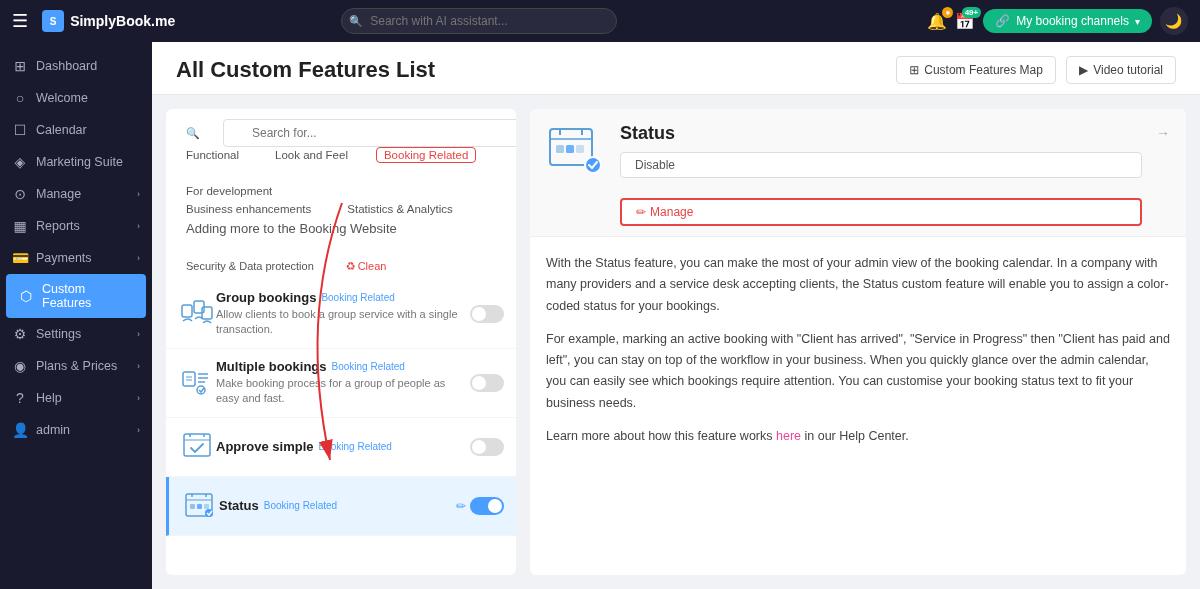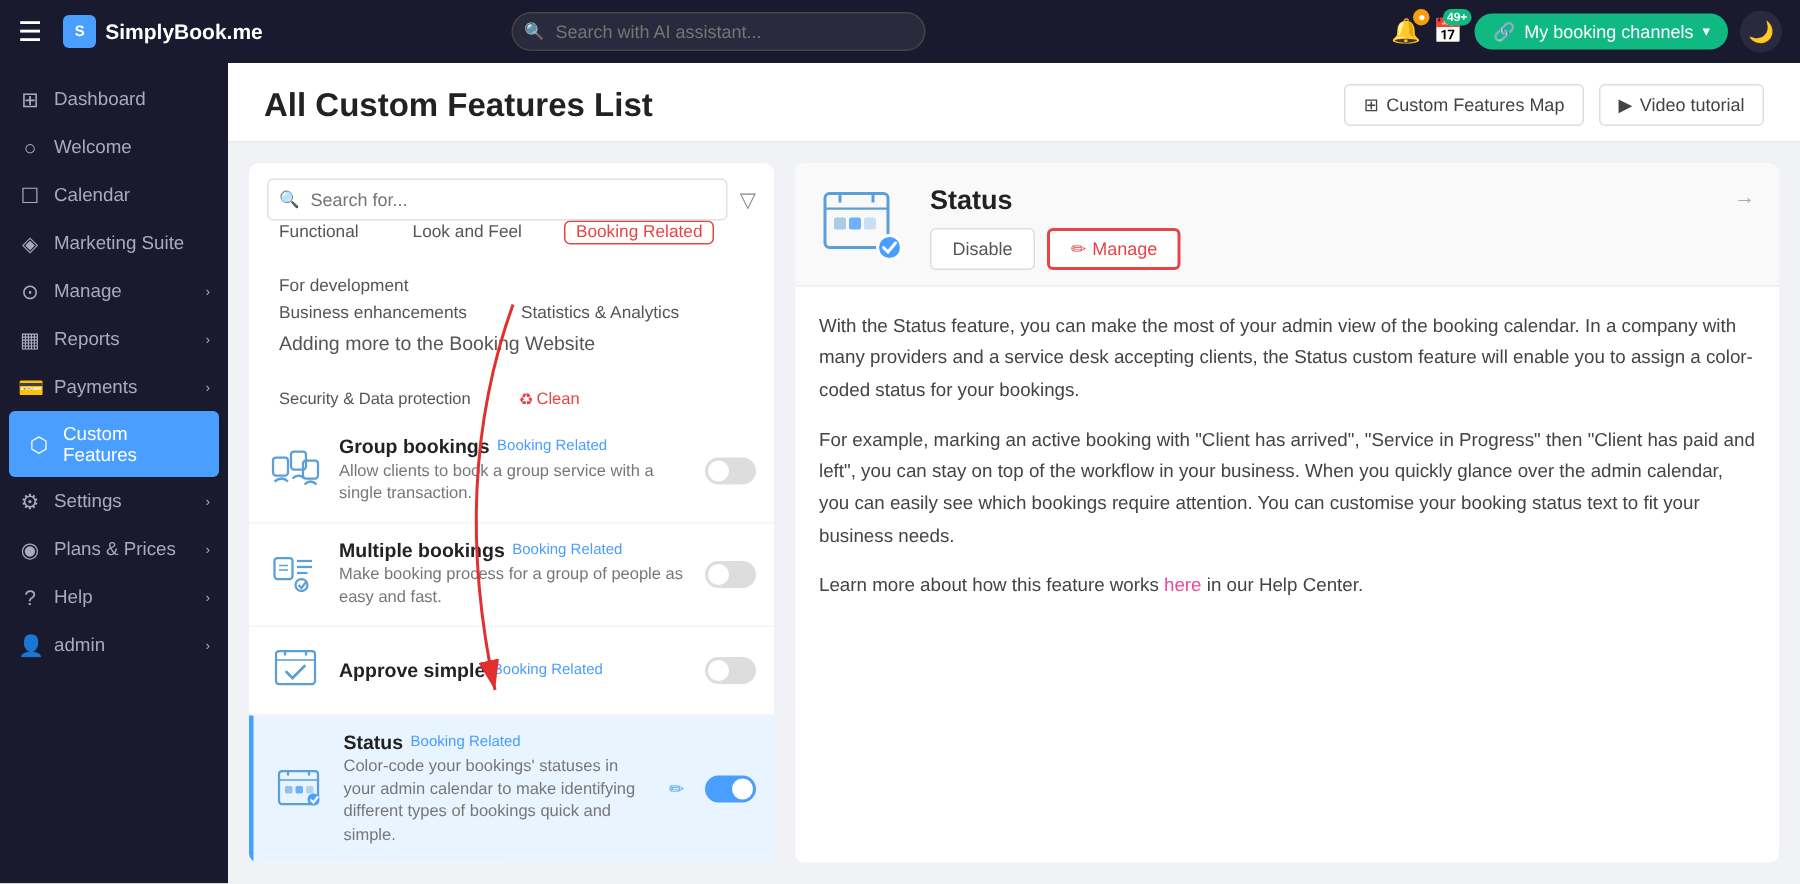--- a/index.html
+++ b/index.html
@@ -209,20 +209,21 @@
       gap: 8px;
     }
     .feature-search input {
       flex: 1;
       padding: 6px 10px 6px 28px;
       border: 1px solid #e0e0e0;
       border-radius: 4px;
       font-size: 12px;
       outline: none;
       background: white;
+      margin-left: 45px;
     }
     .search-wrap { position: relative; flex: 1; }
     .search-wrap .s-icon {
       position: absolute;
       left: 8px;
       top: 50%;
       transform: translateY(-50%);
       color: #999;
       font-size: 11px;
     }
@@ -260,21 +261,20 @@
       flex: 1;
       overflow-y: auto;
       padding: 4px 0;
     }
     .feature-item {
       display: flex;
       align-items: center;
       padding: 10px 12px;
       cursor: pointer;
       border-bottom: 1px solid #f5f5f5;
-      gap: 10px;
     }
     .feature-item.selected { background: #e8f4ff; border-left: 3px solid #4a9eff; }
     .feature-icon {
       width: 38px;
       height: 38px;
       flex-shrink: 0;
       display: flex;
       align-items: center;
       justify-content: center;
       color: #5a9fd8;
@@ -349,21 +349,21 @@
       justify-content: center;
       flex-shrink: 0;
     }
     .status-info { flex: 1; }
     .status-title {
       font-size: 18px;
       font-weight: 600;
       color: #222;
       margin-bottom: 8px;
     }
-    .status-actions { display: flex; gap: 8px; }
+    .status-actions { display: flex; gap: 20px; flex-direction: column; }
     .action-btn {
       padding: 5px 14px;
       border-radius: 4px;
       font-size: 12px;
       cursor: pointer;
       display: flex;
       align-items: center;
       gap: 4px;
     }
     .action-btn.disable { background: white; border: 1px solid #ddd; color: #555; }
@@ -615,21 +615,20 @@
                 <rect x="21" y="15" width="5" height="5" rx="1" fill="#5a9fd8" opacity="0.4"></rect>
                 <circle cx="26" cy="24" r="4" fill="#4a9eff"></circle>
                 <path d="M24 24 L26 26 L29 22" stroke="white" stroke-width="1.5" fill="none"></path>
               </svg>
             </div>
             <div class="feature-info">
               <div class="feature-name">
                 <span>Status</span>
                 <span class="feature-tag">Booking Related</span>
               </div>
-              <div class="feature-desc">Color-code your bookings' statuses in your admin calendar to make identifying different types of bookings quick and simple.</div>
             </div>
             <span class="edit-icon">✏</span>
             <div class="toggle-btn on"></div>
           </div>
 
         </div>
       </div>
 
       <div class="right-panel">
 

